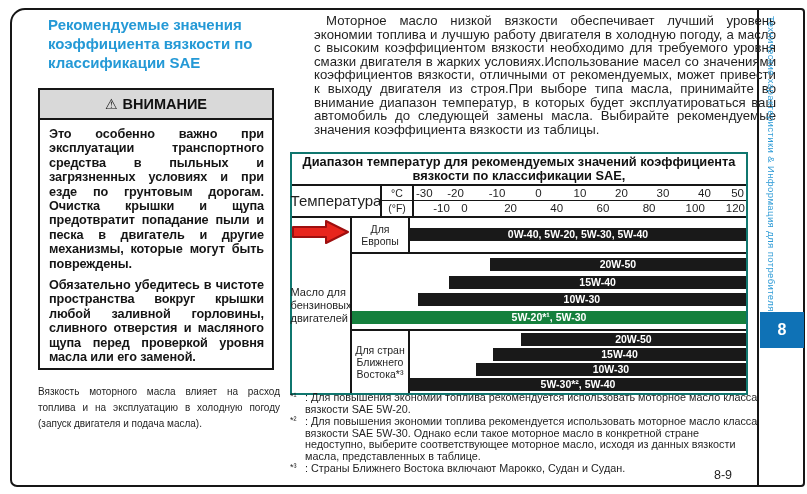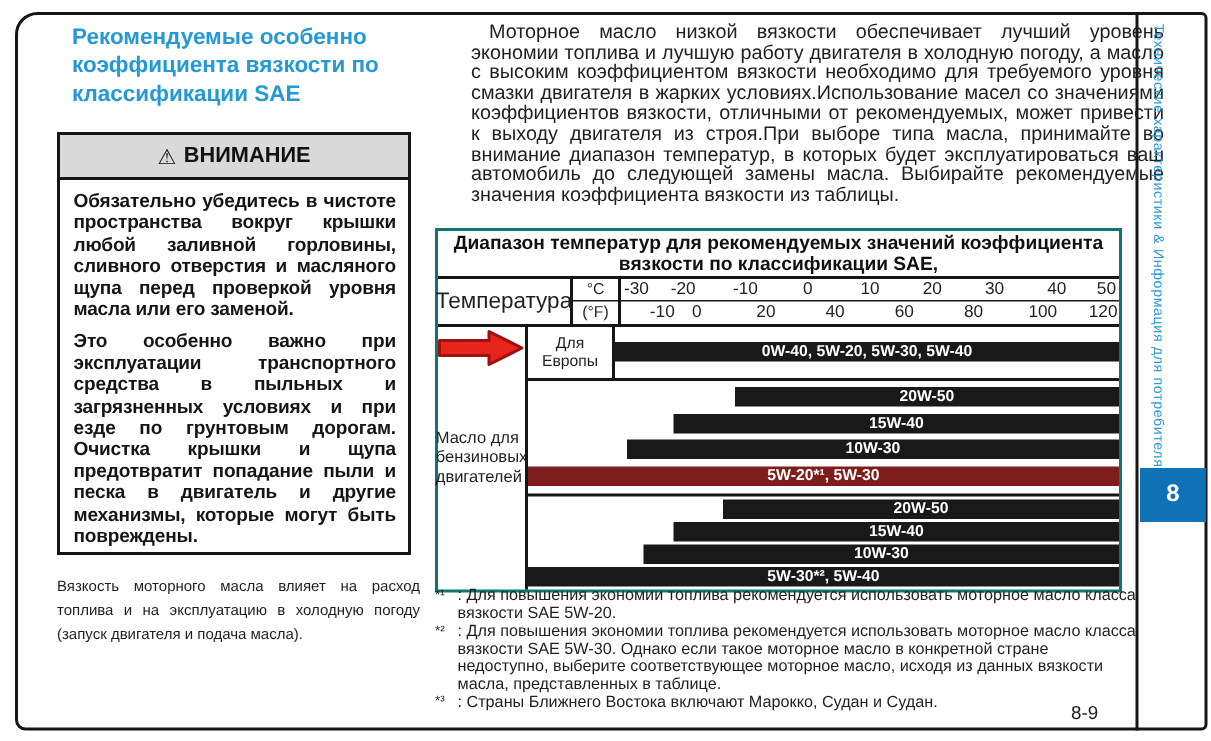--- a/index.html
+++ b/index.html
@@ -111,30 +111,30 @@
     background:#0f72b6;color:#fff;font-weight:bold;font-size:16px;
     display:flex;align-items:center;justify-content:center;
   }
 </style>
 </head>
 <body>
 
 <div class="page-frame"></div>
 <div class="v-divider"></div>
 
-<div class="heading">Рекомендуемые особенно коэффициента вязкости по классификации SAE</div>
+<div class="heading">Рекомендуемые значения коэффициента вязкости по классификации SAE</div>
 
 <div class="warning-box">
   <div class="warning-head">
     <span class="tri">⚠</span>
     <span>ВНИМАНИЕ</span>
   </div>
   <div class="warning-body">
+    <p>Это особенно важно при эксплуатации транспортного средства в пыльных и загрязненных условиях и при езде по грунтовым дорогам. Очистка крышки и щупа предотвратит попадание пыли и песка в двигатель и другие механизмы, которые могут быть повреждены.</p>
     <p>Обязательно убедитесь в чистоте пространства вокруг крышки любой заливной горловины, сливного отверстия и масляного щупа перед проверкой уровня масла или его заменой.</p>
-    <p>Это особенно важно при эксплуатации транспортного средства в пыльных и загрязненных условиях и при езде по грунтовым дорогам. Очистка крышки и щупа предотвратит попадание пыли и песка в двигатель и другие механизмы, которые могут быть повреждены.</p>
   </div>
 </div>
 
 <div class="left-note">Вязкость моторного масла влияет на расход топлива и на эксплуатацию в холодную погоду (запуск двигателя и подача масла).</div>
 
 <div class="intro">Моторное масло низкой вязкости обеспечивает лучший уровень экономии топлива и лучшую работу двигателя в холодную погоду, а масло с высоким коэффициентом вязкости необходимо для требуемого уровня смазки двигателя в жарких условиях.Использование масел со значениями коэффициентов вязкости, отличными от рекомендуемых, может привести к выходу двигателя из строя.При выборе типа масла, принимайте во внимание диапазон температур, в которых будет эксплуатироваться ваш автомобиль до следующей замены масла. Выбирайте рекомендуемые значения коэффициента вязкости из таблицы.</div>
 
 <div class="sae-table">
   <div class="sae-title">Диапазон температур для рекомендуемых значений коэффициента вязкости по классификации SAE,</div>
 
@@ -176,24 +176,25 @@
           <div class="region-cell">Для Европы</div>
           <div class="bars-cell">
             <div class="oil-bar" style="margin-left: 0%; width: 100%; background: rgb(25, 25, 25);">0W-40, 5W-20, 5W-30, 5W-40</div>
           </div>
         </div>
         <div class="group-row" style="height: 77px;">
           <div class="bars-cell">
             <div class="oil-bar" style="margin-left: 35%; width: 65%; background: rgb(25, 25, 25);">20W-50</div>
             <div class="oil-bar" style="margin-left: 24.7%; width: 75.3%; background: rgb(25, 25, 25);">15W-40</div>
             <div class="oil-bar" style="margin-left: 16.7%; width: 83.3%; background: rgb(25, 25, 25);">10W-30</div>
-            <div class="oil-bar" style="margin-left: 0%; width: 100%; background: #7f1d1d;">5W-20*¹, 5W-30</div>
+            <div class="oil-bar" style="margin-left: 0%; width: 100%; background: #15803d;">5W-20*¹, 5W-30</div>
           </div>
         </div>
         <div class="group-row" style="height: 64px;">
+          <div class="region-cell">Для стран Ближнего Востока*³</div>
           <div class="bars-cell">
             <div class="oil-bar" style="margin-left: 33%; width: 67%; background: rgb(25, 25, 25);">20W-50</div>
             <div class="oil-bar" style="margin-left: 24.7%; width: 75.3%; background: rgb(25, 25, 25);">15W-40</div>
             <div class="oil-bar" style="margin-left: 19.6%; width: 80.4%; background: rgb(25, 25, 25);">10W-30</div>
             <div class="oil-bar" style="margin-left: 0%; width: 100%; background: rgb(25, 25, 25);">5W-30*², 5W-40</div>
           </div>
         </div>
       </div>
   </div>
 

